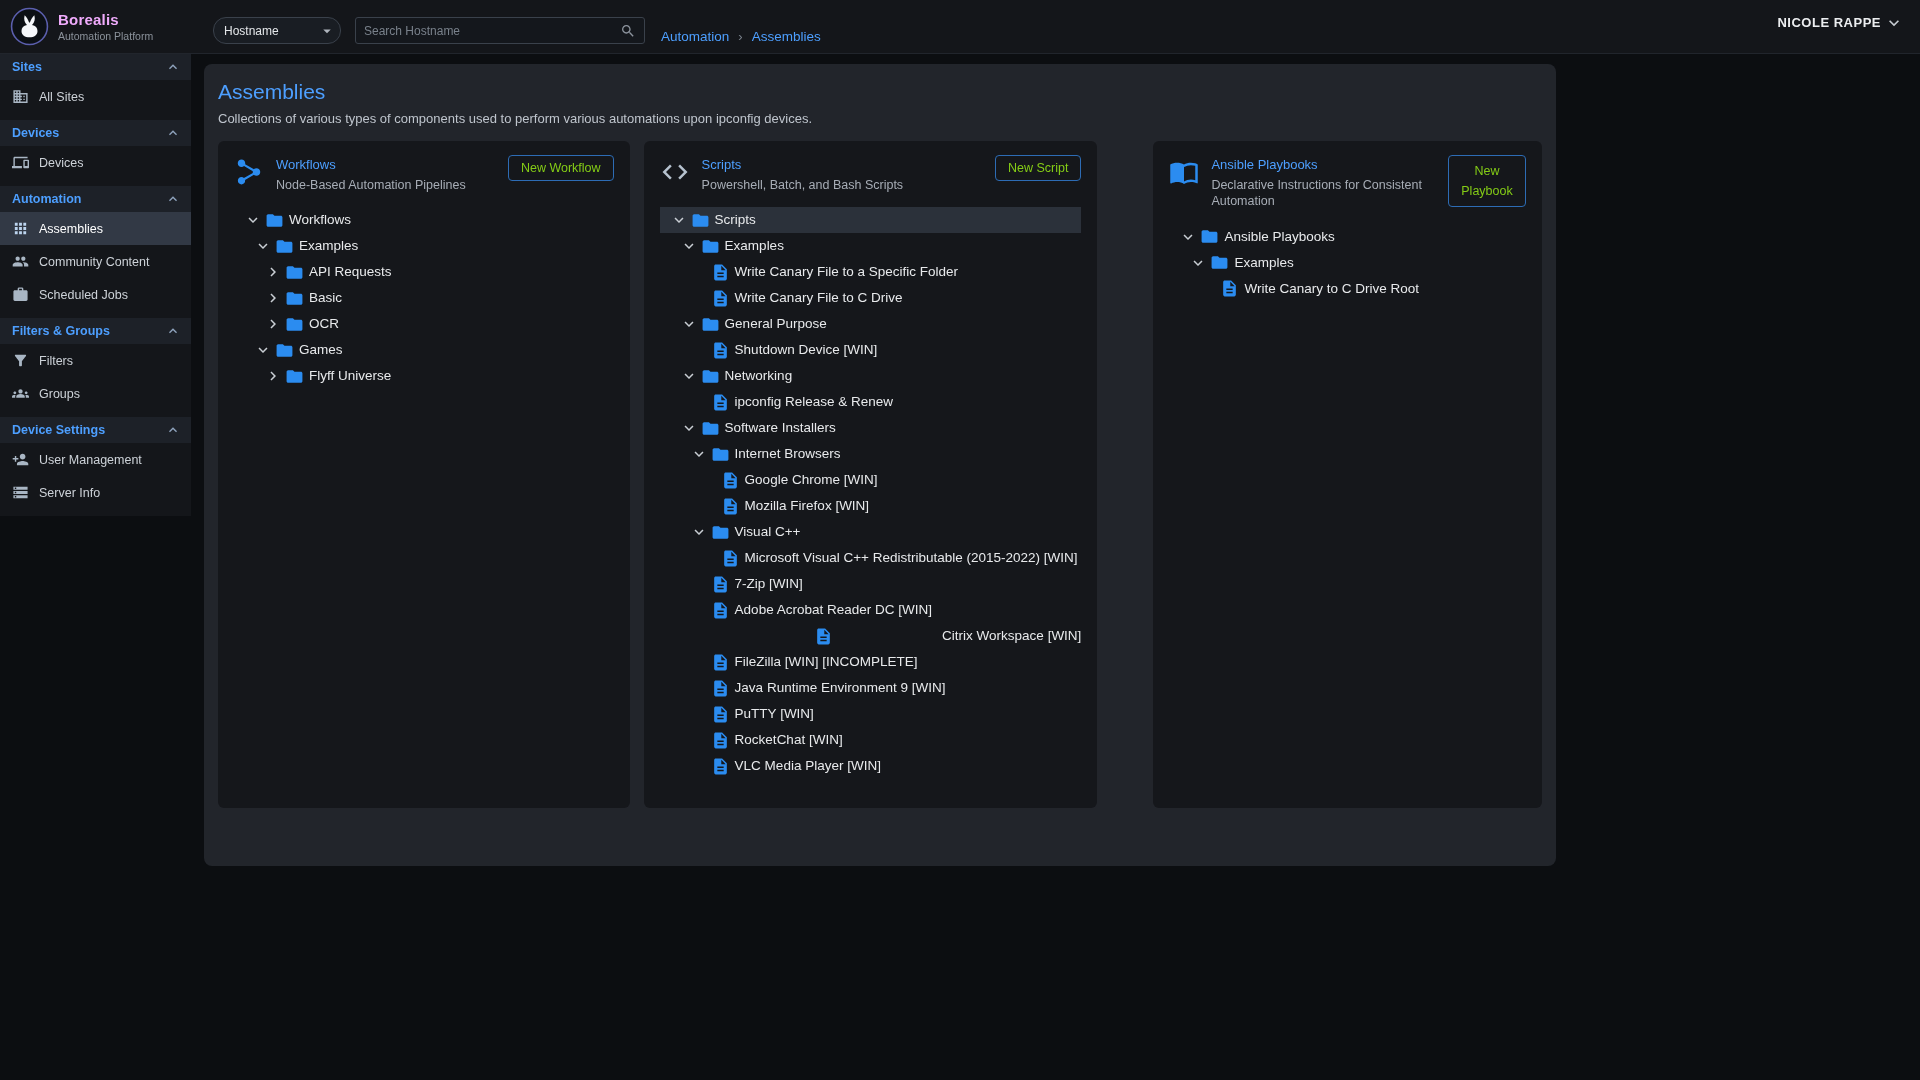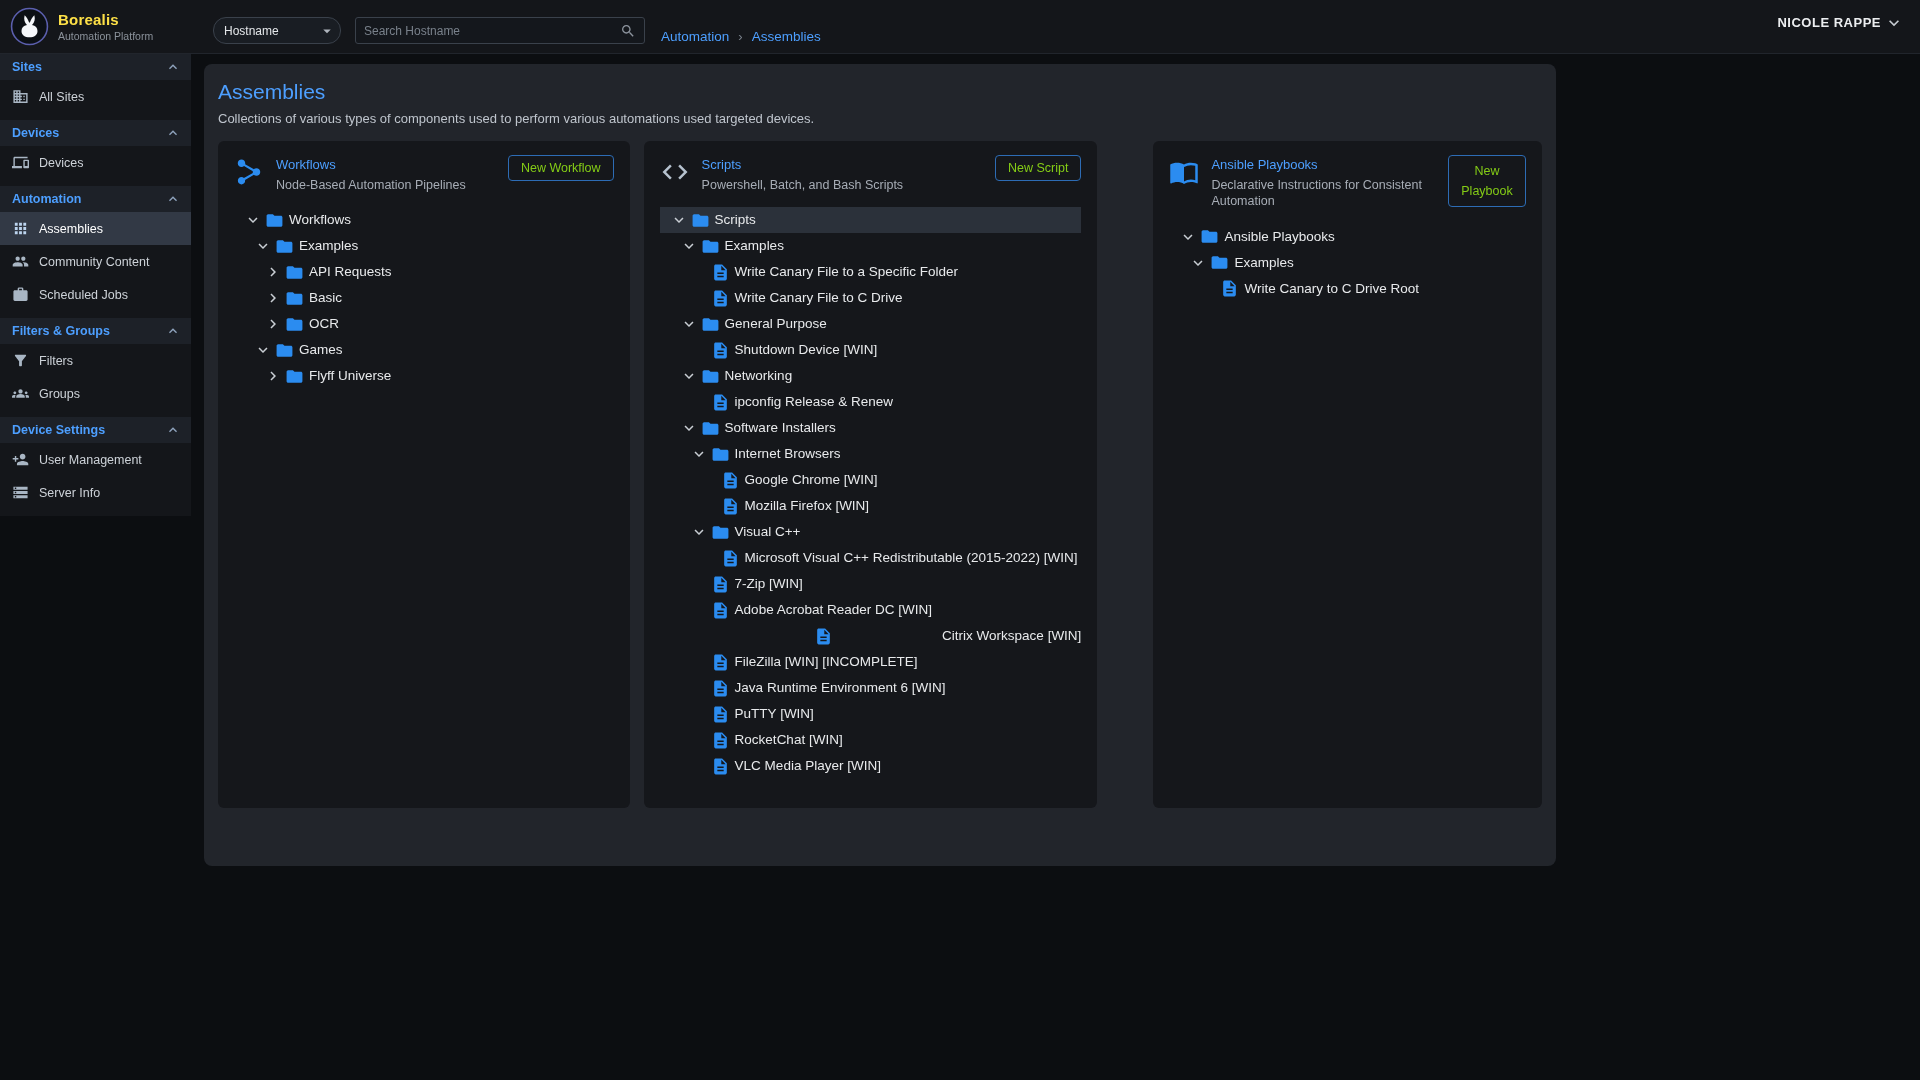--- a/index.html
+++ b/index.html
@@ -8,21 +8,21 @@
     font-family:"Liberation Sans", sans-serif; }
   body { position:relative; }
   svg { display:block; fill:currentColor; width:100%; height:100%; }
   button { font-family:inherit; }
 
   
   .topbar { position:absolute; top:0; left:0; width:1920px; height:54px;
     background:var(--topbar-bg,#14161a); border-bottom:1px solid #21252c; z-index:5; }
   .brand { position:absolute; left:10px; top:7px; display:flex; align-items:center; gap:9px; }
   .brand-logo { width:39px; height:39px; }
-  .brand-name { font-size:15px; font-weight:bold; color:#fde047; letter-spacing:.2px; }
+  .brand-name { font-size:15px; font-weight:bold; color:#f0abfc; letter-spacing:.2px; }
   .brand-sub { font-size:10.5px; color:#8b929b; margin-top:2px; }
   .hostname-select { position:absolute; left:213px; top:17px; width:128px; height:27px;
     border:1px solid #3a414b; border-radius:13px; background:#191d23;
     display:flex; align-items:center; justify-content:space-between;
     padding:0 4px 0 10px; color:#e4e7ea; font-size:12px; cursor:pointer; }
   .caret-icon { width:18px; height:18px; color:#aeb4bc; flex:none; }
   .search-box { position:absolute; left:355px; top:17px; width:290px; height:27px;
     border:1px solid #3a414b; border-radius:3px; background:#14171c;
     display:flex; align-items:center; padding:0 8px; }
   .search-box input { flex:1; background:transparent; border:none; outline:none;
@@ -253,21 +253,21 @@
             <path d="M2 20h20v-4H2v4zm2-3h2v2H4v-2zM2 4v4h20V4H2zm4 3H4V5h2v2zm-4 7h20v-4H2v4zm2-3h2v2H4v-2z"></path>
           </svg>
         </span>
         <span class="sb-item-label">Server Info</span>
       </div>
     </div>
   </nav>
 
 <main class="main-panel">
   <h1 class="page-title">Assemblies</h1>
-  <p class="page-desc">Collections of various types of components used to perform various automations used targeted devices.</p>
+  <p class="page-desc">Collections of various types of components used to perform various automations upon ipconfig devices.</p>
 
   <div class="cards">
 
     <section class="card card-0">
       <div class="card-head">
         <span class="card-icon flip">
           <svg viewBox="0 0 24 24">
               <path d="M18 16.08c-.76 0-1.44.3-1.96.77L8.91 12.7c.05-.23.09-.46.09-.7s-.04-.47-.09-.7l7.05-4.11c.54.5 1.25.81 2.04.81 1.66 0 3-1.34 3-3s-1.34-3-3-3-3 1.34-3 3c0 .24.04.47.09.7L8.04 9.81C7.5 9.31 6.79 9 6 9c-1.66 0-3 1.34-3 3s1.34 3 3 3c.79 0 1.5-.31 2.04-.81l7.12 4.16c-.05.21-.08.43-.08.65 0 1.61 1.31 2.92 2.92 2.92 1.61 0 2.92-1.31 2.92-2.92s-1.31-2.92-2.92-2.92z"></path>
             </svg>
         </span>
@@ -576,21 +576,21 @@
             </span>
             <span class="tree-label">FileZilla [WIN] [INCOMPLETE]</span>
           </div>
           <div class="tree-row" style="padding-left: 30px;">
             <span class="tree-chev"></span>
             <span class="tree-node-icon">
               <svg viewBox="0 0 24 24">
                 <path d="M14 2H6c-1.1 0-1.99.9-1.99 2L4 20c0 1.1.89 2 1.99 2H18c1.1 0 2-.9 2-2V8l-6-6zm2 16H8v-2h8v2zm0-4H8v-2h8v2zm-3-5V3.5L18.5 9H13z"></path>
               </svg>
             </span>
-            <span class="tree-label">Java Runtime Environment 6 [WIN]</span>
+            <span class="tree-label">Java Runtime Environment 9 [WIN]</span>
           </div>
           <div class="tree-row" style="padding-left: 30px;">
             <span class="tree-chev"></span>
             <span class="tree-node-icon">
               <svg viewBox="0 0 24 24">
                 <path d="M14 2H6c-1.1 0-1.99.9-1.99 2L4 20c0 1.1.89 2 1.99 2H18c1.1 0 2-.9 2-2V8l-6-6zm2 16H8v-2h8v2zm0-4H8v-2h8v2zm-3-5V3.5L18.5 9H13z"></path>
               </svg>
             </span>
             <span class="tree-label">PuTTY [WIN]</span>
           </div>

